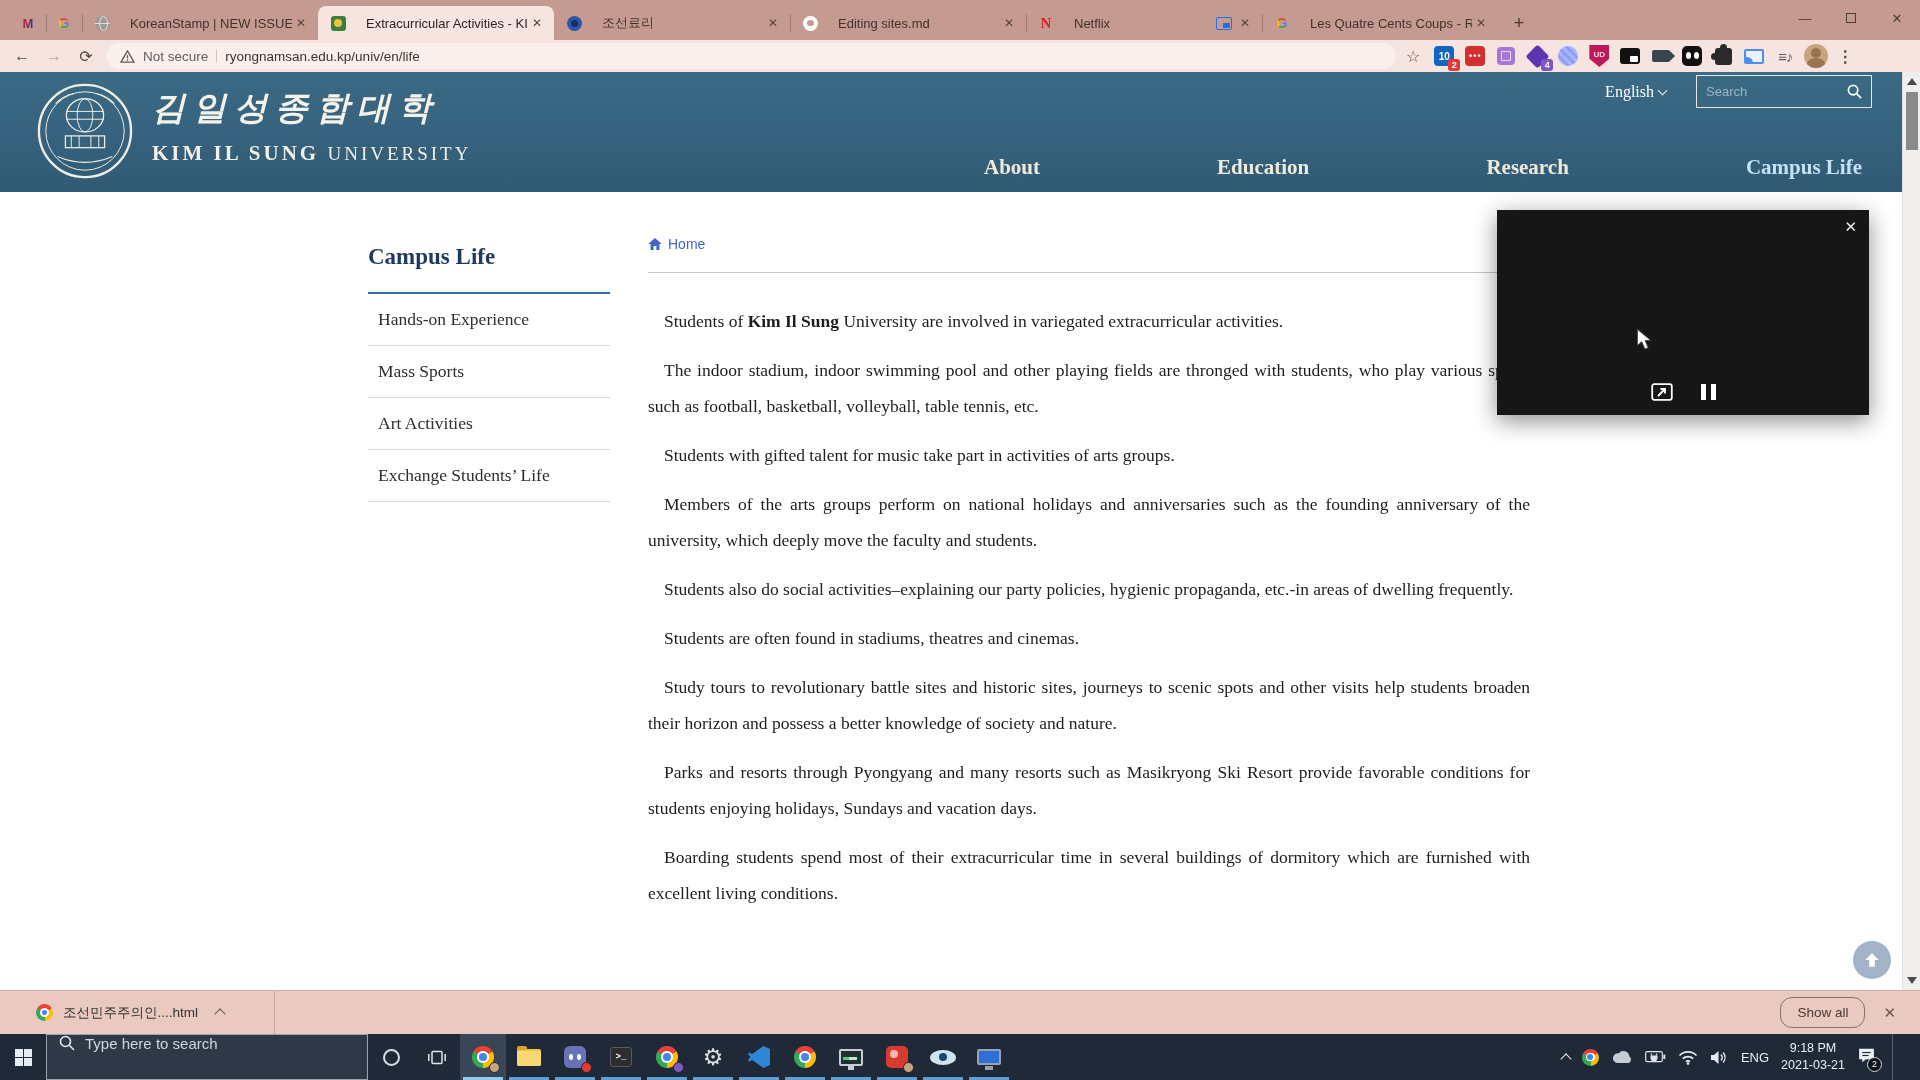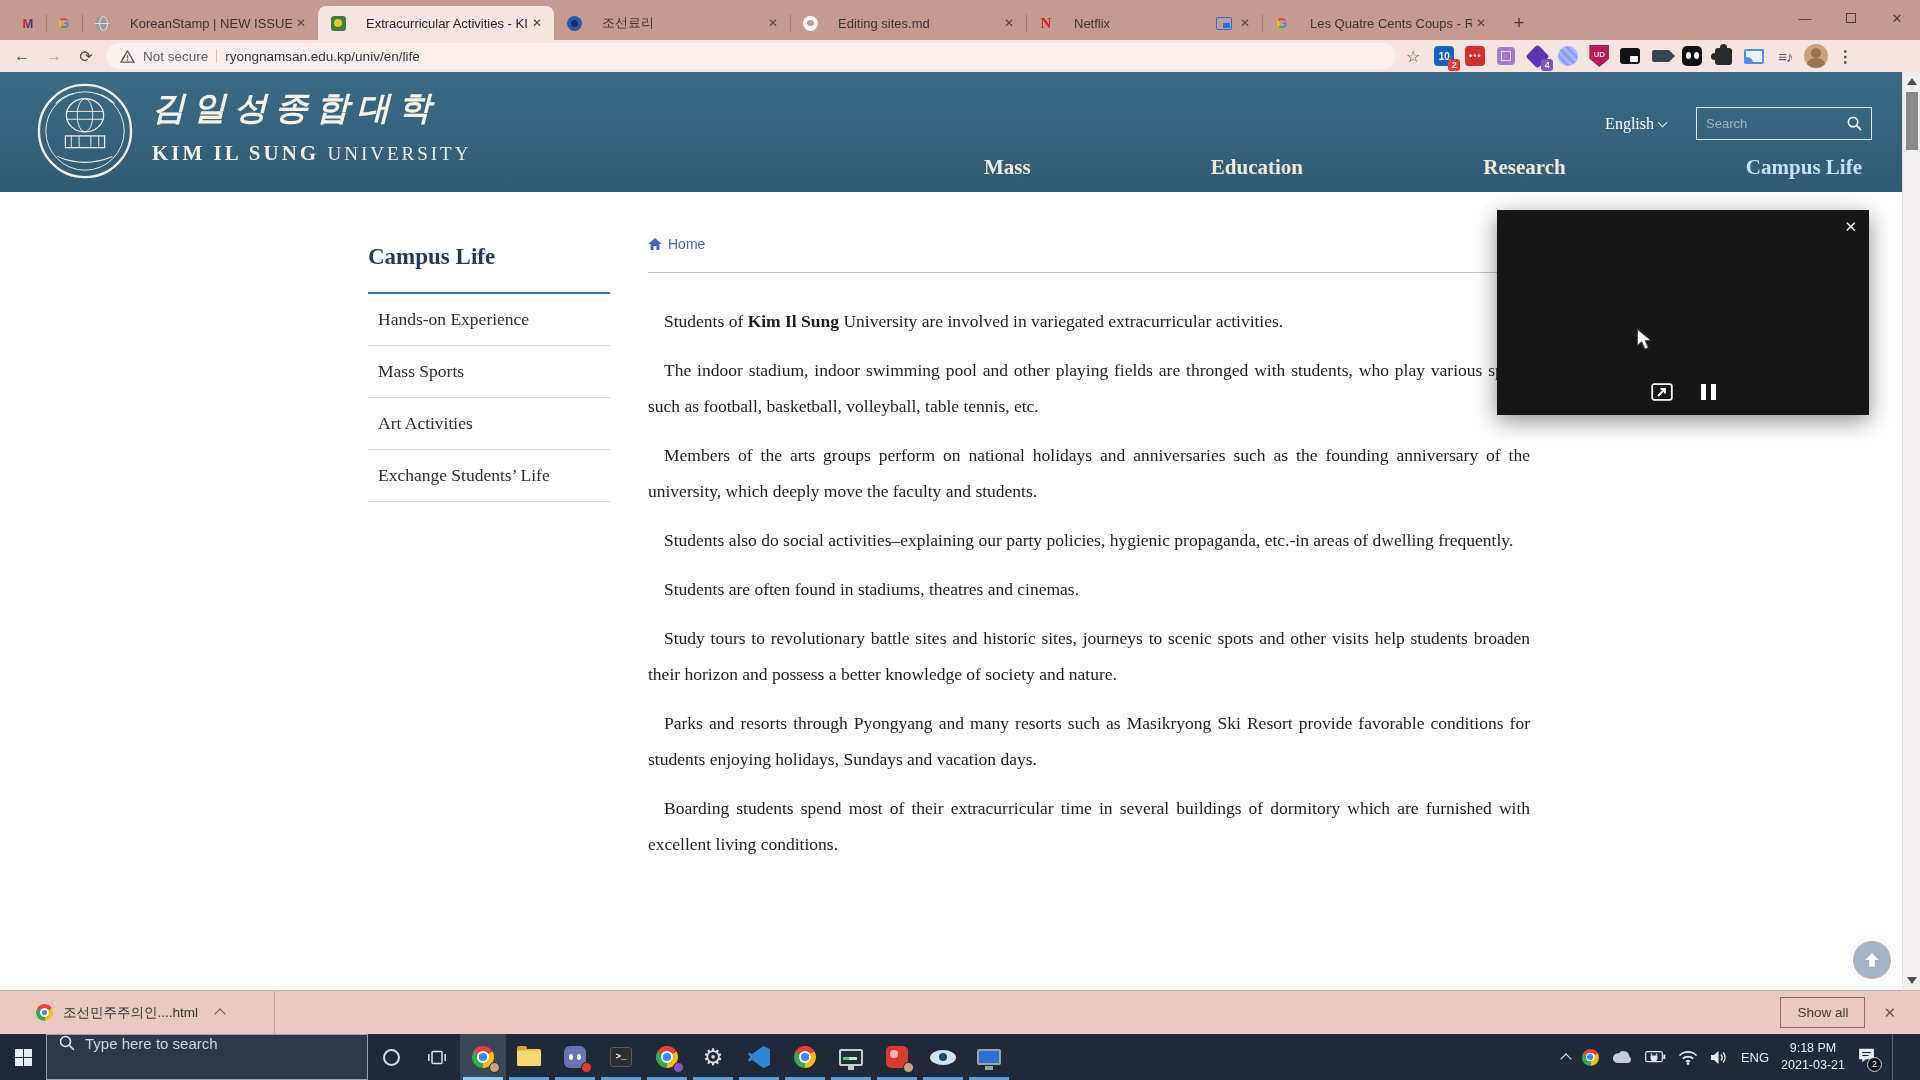--- a/index.html
+++ b/index.html
@@ -74,21 +74,21 @@
   
   .viewport { position:absolute; top:72px; left:0; width:1920px; height:918px; background:#ffffff; overflow:hidden; }
 
   .site-header { position:absolute; top:0; left:0; width:1920px; height:120px; background:linear-gradient(180deg,#3b6a85 0%,#35617c 60%,#315a74 100%); }
   .emblem { position:absolute; left:36px; top:10px; }
   .logo-block { position:absolute; left:152px; top:14px; color:#f2efe6; }
   .logo-kr { font-family:"Liberation Serif",serif; font-style:italic; font-weight:bold; font-size:33px; letter-spacing:8px; color:#f5f2e8; }
   .logo-en { margin-top:10px; font-family:"Liberation Serif",serif; font-size:21px; letter-spacing:3px; color:#f2efe6; }
   .logo-en .uni { font-weight:normal; font-size:19px; }
   .logo-en .kis { font-weight:bold; }
-  .lang-search { position:absolute; top:35px; right:48px; display:flex; align-items:center; gap:30px; }
+  .lang-search { position:absolute; top:3px; right:48px; display:flex; align-items:center; gap:30px; }
   .lang { color:#fdfdfd; font-family:"Liberation Serif",serif; font-size:16px; display:flex; align-items:center; gap:5px; }
   .caret-down { width:7px; height:7px; border-right:1.6px solid #e8e8e8; border-bottom:1.6px solid #e8e8e8; transform:rotate(45deg); margin-top:-3px; }
   .hd-search { width:176px; height:33px; border:1px solid rgba(255,255,255,.85); display:flex; align-items:center; padding:0 9px; gap:6px; }
   .hd-search input { flex:1; background:transparent; border:none; outline:none; color:#dce8ef; font-size:13px; width:110px; }
   .hd-search input::placeholder { color:#9db6c3; }
   .site-nav { position:absolute; bottom:12px; right:58px; width:878px; display:flex; justify-content:space-between; font-family:"Liberation Serif",serif; font-size:21px; font-weight:bold; color:#f0ead9; }
   .site-nav .nav-item.active { color:#c5e2f3; }
 
   .content { position:absolute; top:120px; left:0; width:1902px; padding:44px 0 0 368px; display:flex; }
   .sidebar { width:242px; flex:0 0 auto; font-family:"Liberation Serif",serif; }
@@ -114,21 +114,21 @@
   .sb-up { position:absolute; top:6px; left:4px; width:0; height:0; border-left:5px solid transparent; border-right:5px solid transparent; border-bottom:7px solid #4c4c4c; }
   .sb-down { position:absolute; bottom:6px; left:4px; width:0; height:0; border-left:5px solid transparent; border-right:5px solid transparent; border-top:7px solid #4c4c4c; }
   .sb-thumb { position:absolute; top:20px; left:3px; width:12px; height:58px; background:#8a8a8a; }
 
   
   .downloadbar { position:absolute; top:990px; left:0; width:1920px; height:44px; background:#eac9c0; border-top:1px solid rgba(0,0,0,.12); display:flex; align-items:center; }
   .dl-item { display:flex; align-items:center; gap:10px; margin-left:36px; font-size:13.5px; color:#333; }
   .chev-up { width:8px; height:8px; border-left:1.8px solid #6d564e; border-top:1.8px solid #6d564e; transform:rotate(45deg); margin:3px 0 0 8px; }
   .dl-sep { width:1px; height:44px; background:#cba79d; margin-left:50px; }
   .dl-right { margin-left:auto; display:flex; align-items:center; gap:18px; margin-right:24px; }
-  .showall-btn { border:1px solid #8a7068; border-radius:0; padding:7px 16px; font-size:13.5px; color:#463832; }
+  .showall-btn { border:1px solid #8a7068; border-radius:12px; padding:7px 16px; font-size:13.5px; color:#463832; }
   .dl-close { color:#6d564e; font-size:15px; }
 
   
   .chromeball { width:22px; height:22px; border-radius:50%; background:conic-gradient(from -60deg,#ea4335 0 120deg,#fbbc05 120deg 240deg,#34a853 240deg 360deg); position:relative; flex:0 0 auto; }
   .chromeball::before { content:""; position:absolute; inset:24%; background:#fff; border-radius:50%; }
   .chromeball::after { content:""; position:absolute; inset:33%; background:#4285f4; border-radius:50%; }
   .chromeball.sm { width:17px; height:17px; }
 
   
   .taskbar { position:absolute; top:1034px; left:0; width:1920px; height:46px; background:#202938; display:flex; align-items:center; color:#e8edf3; }
@@ -326,21 +326,21 @@
         </div>
         <div class="hd-search">
           <input type="text" placeholder="Search" style="">
           <svg width="15" height="15" viewBox="0 0 16 16">
               <circle cx="6.5" cy="6.5" r="5" fill="none" stroke="#fff" stroke-width="1.8"></circle>
               <line x1="10.5" y1="10.5" x2="15" y2="15" stroke="#fff" stroke-width="1.8"></line>
             </svg>
         </div>
       </div>
       <div class="site-nav">
-        <span class="nav-item">Mass</span>
+        <span class="nav-item">About</span>
         <span class="nav-item">Education</span>
         <span class="nav-item">Research</span>
         <span class="nav-item active">Campus Life</span>
       </div>
     </div>
 
     <div class="content">
       <aside class="sidebar">
         <h2>Campus Life</h2>
         <div class="side-item">Hands-on Experience</div>
@@ -351,20 +351,21 @@
       <main class="main">
         <div class="breadcrumb">
           <svg width="14" height="12" viewBox="0 0 16 14">
               <path d="M8 0 L16 7 H13.2 V14 H9.6 V9.3 H6.4 V14 H2.8 V7 H0 Z" fill="#4565c8"></path>
             </svg>
           <span>Home</span>
         </div>
         <hr>
         <p><span>Students of </span><b>Kim Il Sung</b><span> University are involved in variegated extracurricular activities.</span></p>
         <p>The indoor stadium, indoor swimming pool and other playing fields are thronged with students, who play various sports such as football, basketball, volleyball, table tennis, etc.</p>
+        <p>Students with gifted talent for music take part in activities of arts groups.</p>
         <p>Members of the arts groups perform on national holidays and anniversaries such as the founding anniversary of the university, which deeply move the faculty and students.</p>
         <p>Students also do social activities–explaining our party policies, hygienic propaganda, etc.-in areas of dwelling frequently.</p>
         <p>Students are often found in stadiums, theatres and cinemas.</p>
         <p>Study tours to revolutionary battle sites and historic sites, journeys to scenic spots and other visits help students broaden their horizon and possess a better knowledge of society and nature.</p>
         <p>Parks and resorts through Pyongyang and many resorts such as Masikryong Ski Resort provide favorable conditions for students enjoying holidays, Sundays and vacation days.</p>
         <p>Boarding students spend most of their extracurricular time in several buildings of dormitory which are furnished with excellent living conditions.</p>
       </main>
     </div>
 
     <div class="pip">

